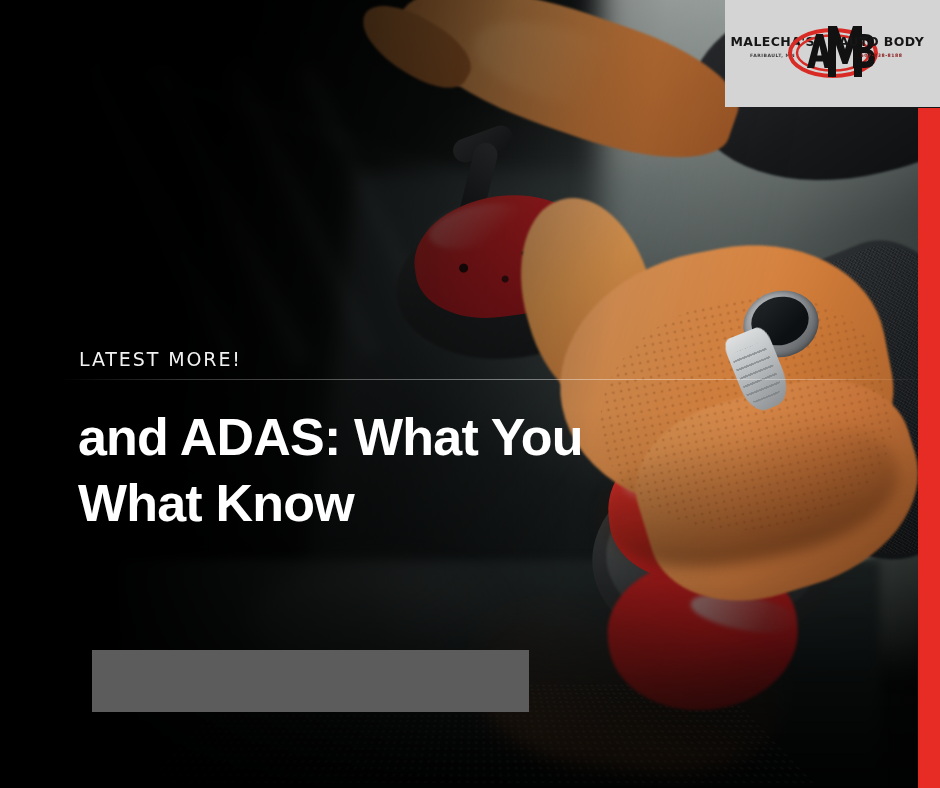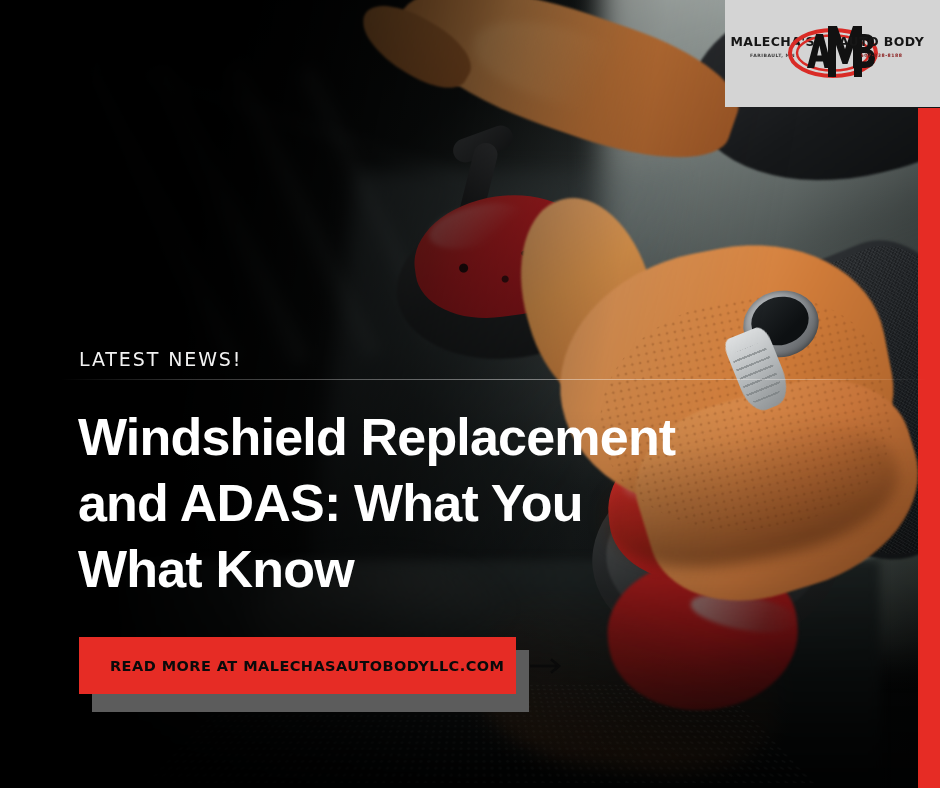--- a/index.html
+++ b/index.html
@@ -555,31 +555,23 @@
       </svg>
 
       <div class="logo-right">
         <div class="logo-word">AUTO BODY</div>
         <div class="logo-sub phone">507-838-8188</div>
       </div>
 
     </div>
   </div>
 
-  <div class="kicker">LATEST NEWS!</div>
+  <div class="kicker">LATEST MORE!</div>
   <div class="kicker-rule"></div>
 
   <h1 class="headline">
-    <span class="hl-line">Windshield Replacement</span>
     <span class="hl-line">and ADAS: What You</span>
     <span class="hl-line">What Know</span>
   </h1>
 
   <div class="cta-shadow" style="background: rgb(92, 92, 92);"></div>
-  <div class="cta" style="background: rgb(230, 44, 37);">
-    <span class="cta-label">READ MORE AT MALECHASAUTOBODYLLC.COM</span>
-    <svg class="cta-arrow" width="34" height="16" viewBox="0 0 34 16">
-      <path d="M0 8 H27" stroke="#0a0a0a" stroke-width="2.6" fill="none"></path>
-      <path d="M22 2.2 L29 8 L22 13.8" stroke="#0a0a0a" stroke-width="2.6" fill="none" stroke-linecap="square" stroke-linejoin="miter"></path>
-    </svg>
-  </div>
 
 </div>
 
 </body></html>

